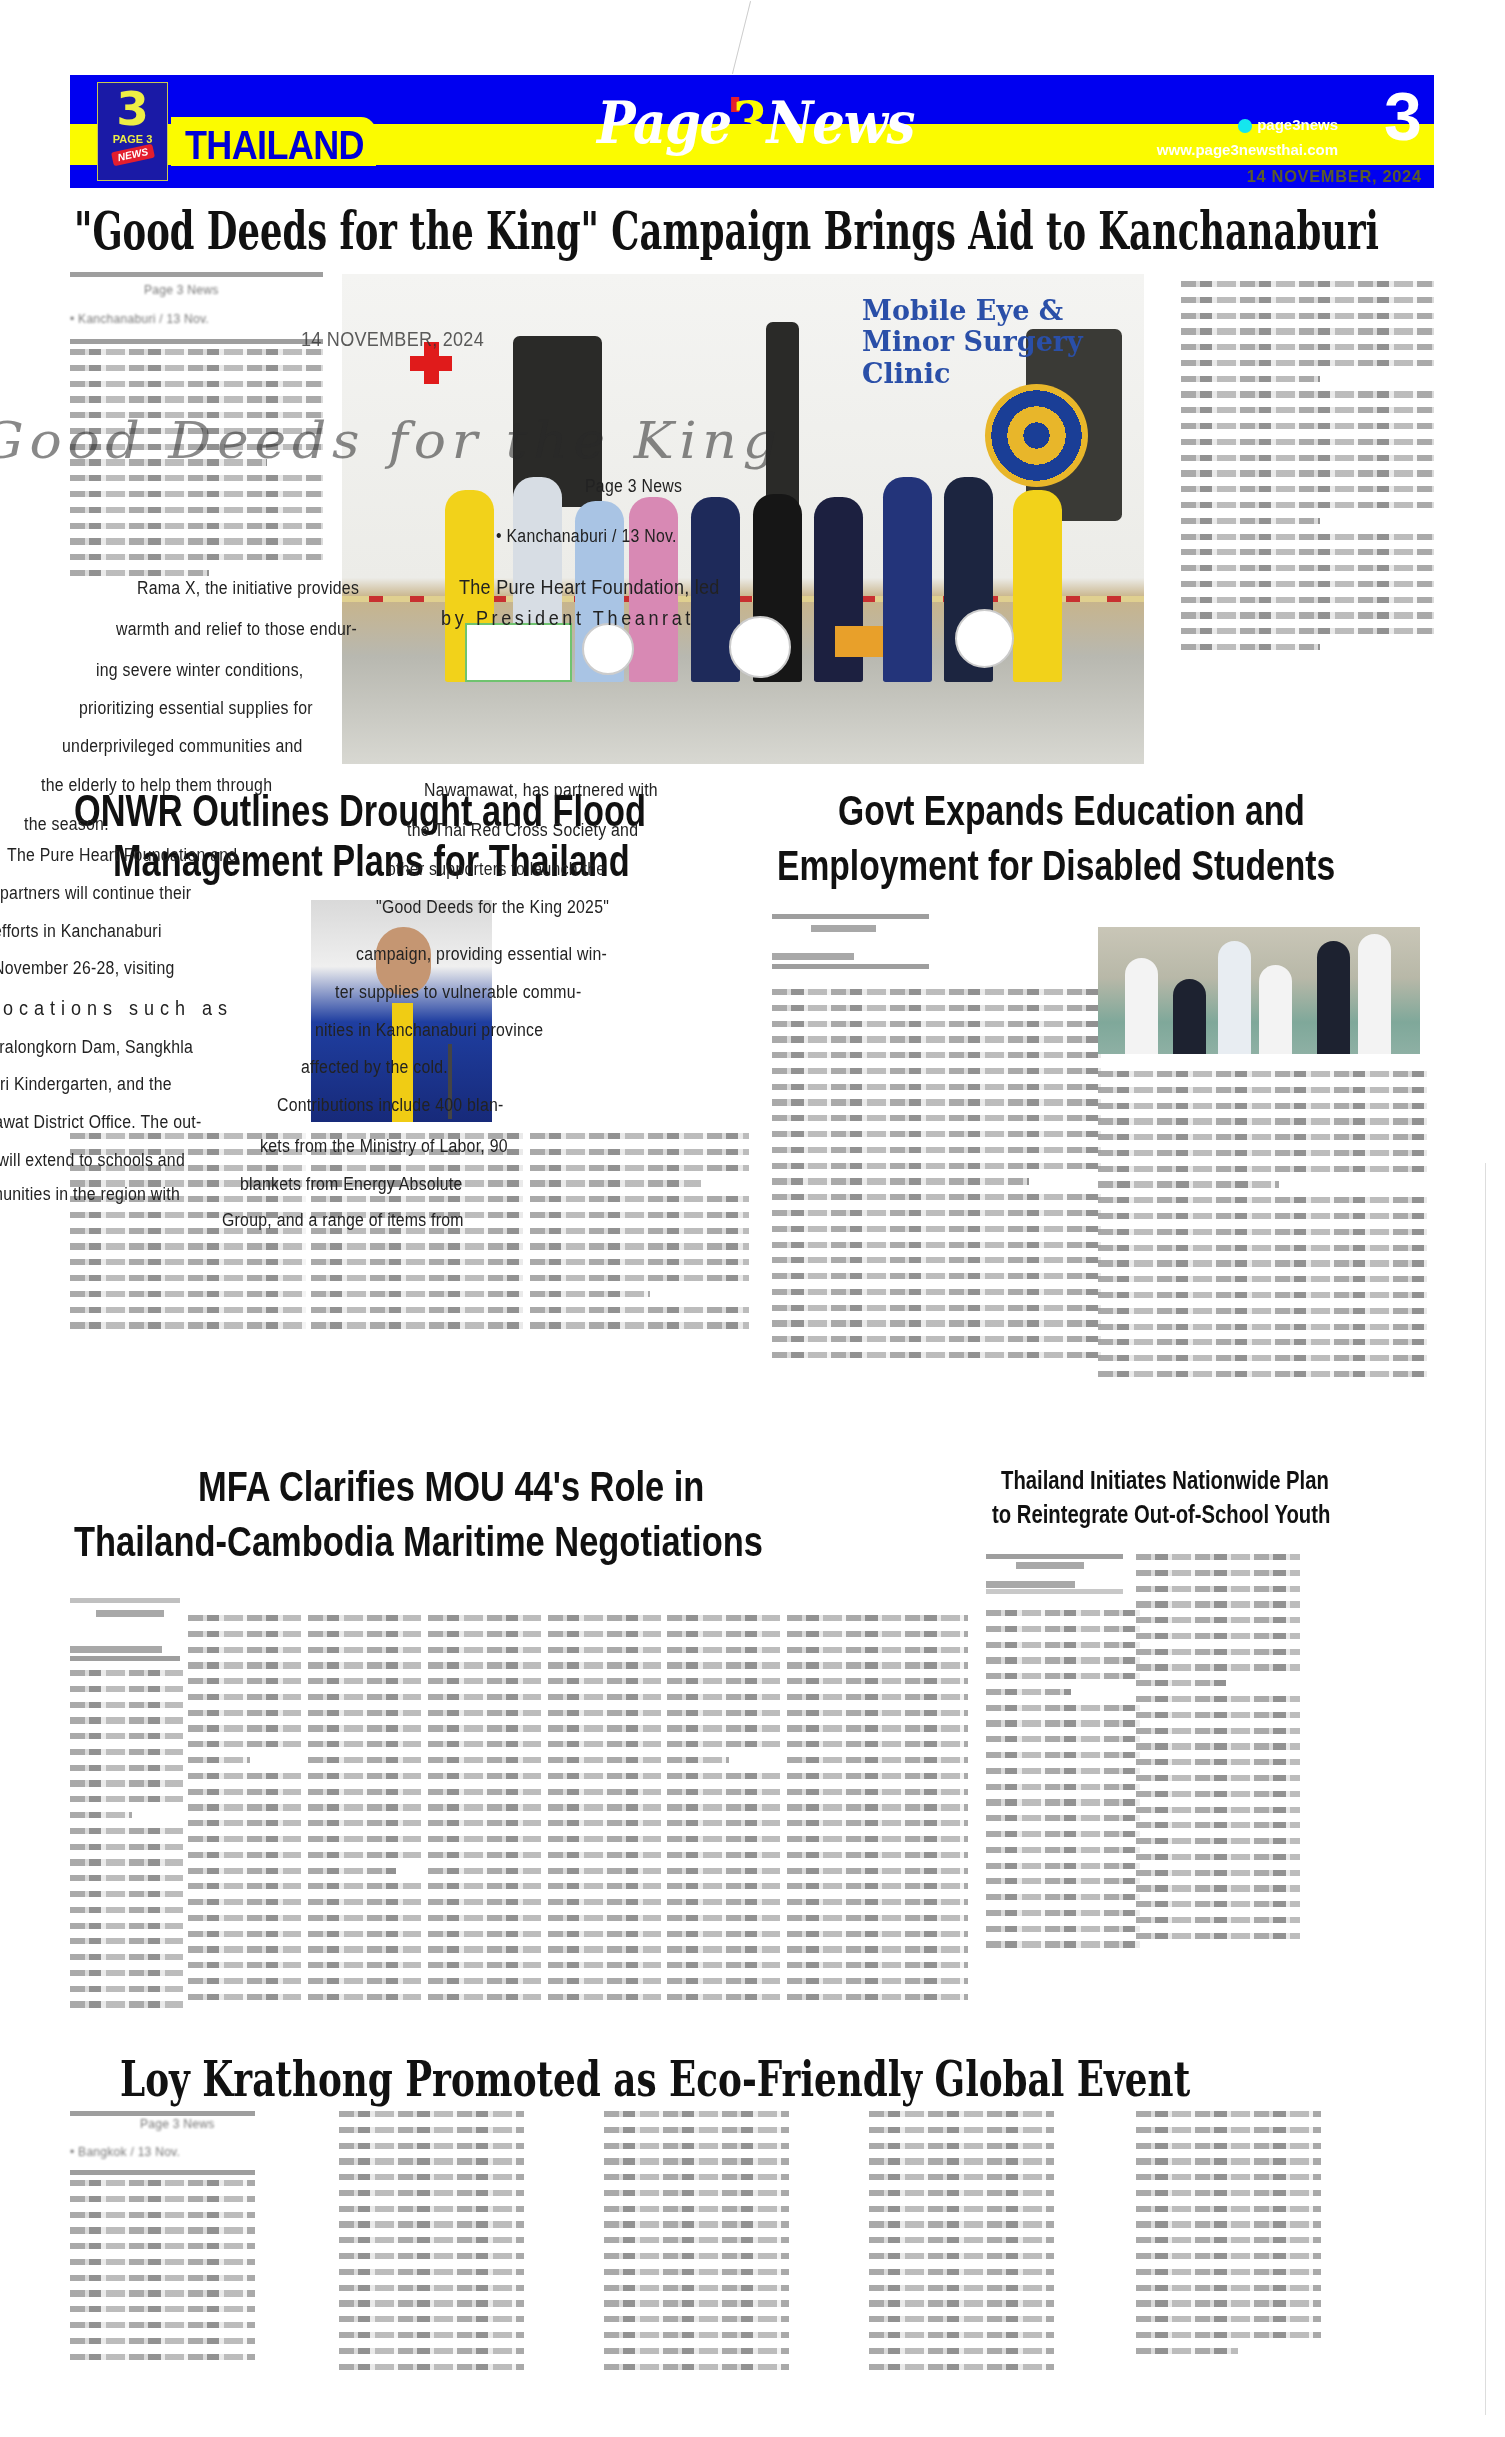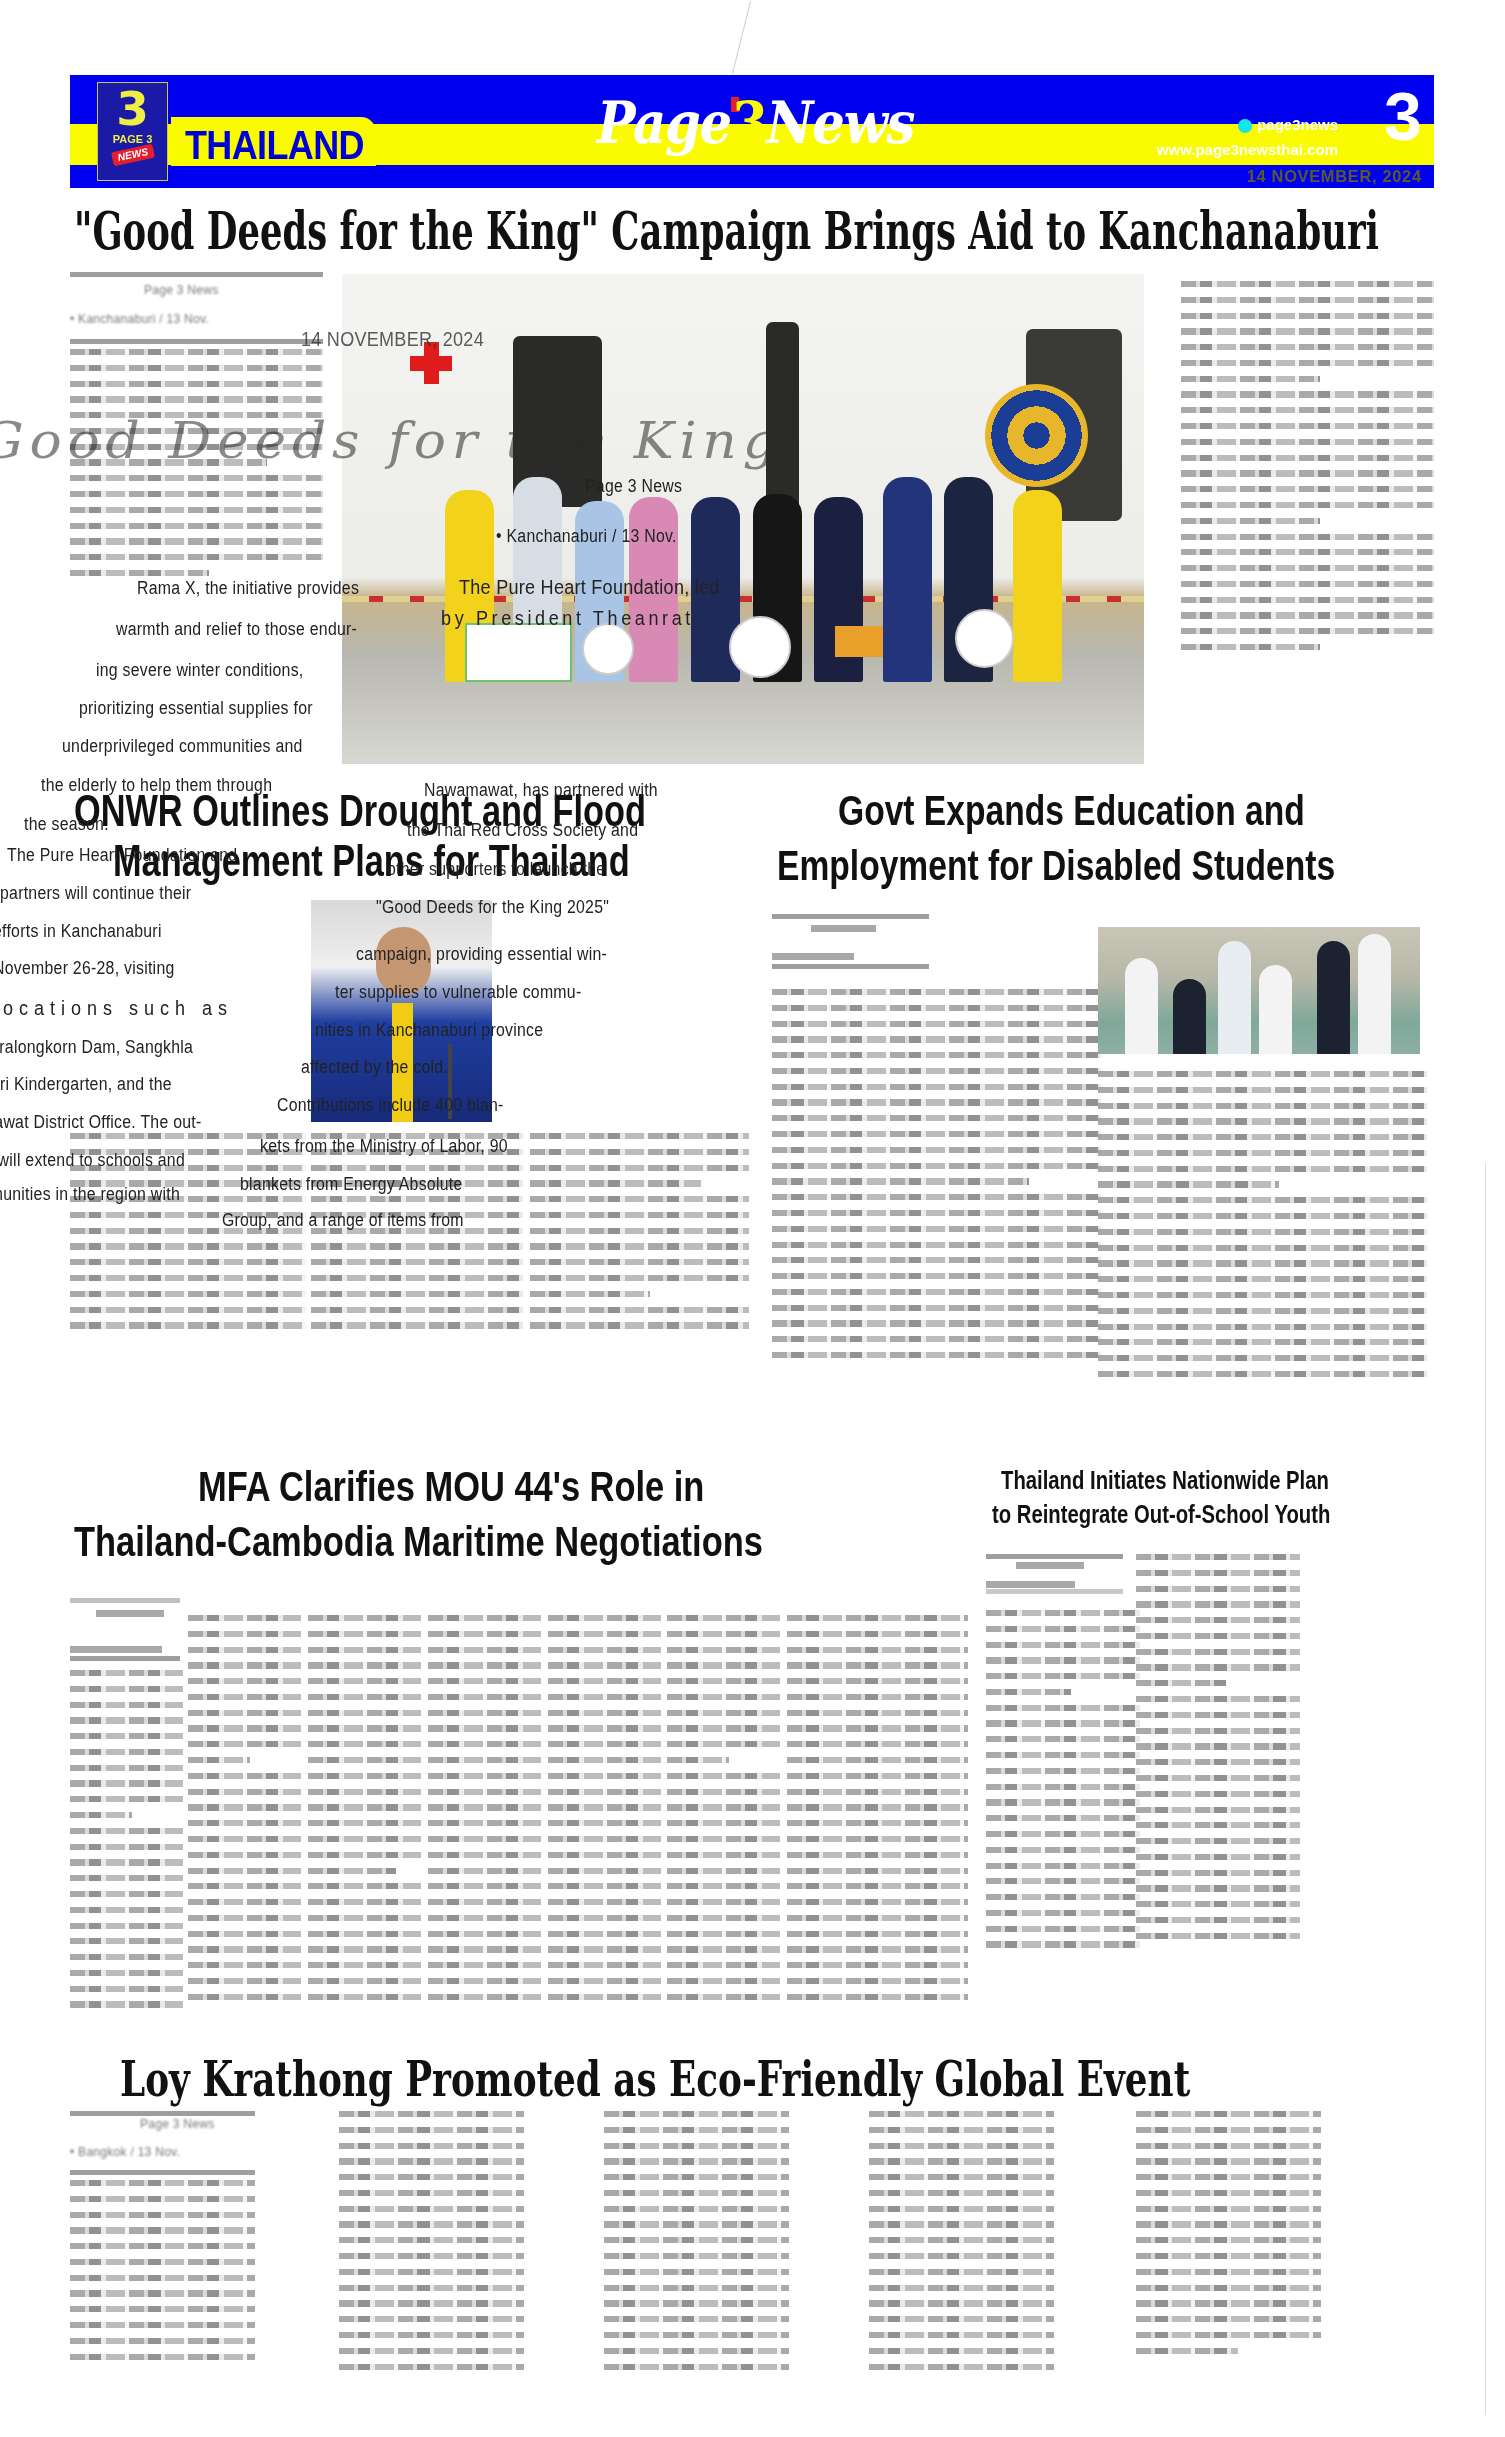--- a/index.html
+++ b/index.html
@@ -116,20 +116,25 @@
     <div class="ln"></div>
     <div class="ln short"></div>
 </div>
 
 <div id="photo-main" class="photo">
   <div class="truck-window" style="left:171px; top:62px; width:89px; height:171px;"></div>
   <div class="truck-window" style="left:424px; top:48px; width:33px; height:205px;"></div>
   <div class="truck-window" style="left:684px; top:55px; width:96px; height:192px; background:#3a3a36;"></div>
   <div class="redcross-v"></div>
   <div class="redcross-h"></div>
+  <div class="clinic-text">
+    <div>Mobile Eye &amp;</div>
+    <div>Minor Surgery</div>
+    <div>Clinic</div>
+  </div>
   <div class="rotary"></div>
   <div class="stripe"></div>
 
   <div class="person" style="left:103px; height:192px; background:#f2d21a;"></div>
   <div class="person" style="left:171px; height:205px; background:#d7dde4;"></div>
   <div class="person" style="left:233px; height:181px; background:#a9c4e4;"></div>
   <div class="person" style="left:287px; height:185px; background:#d889b4;"></div>
   <div class="person" style="left:349px; height:185px; background:#1e2a5a;"></div>
   <div class="person" style="left:411px; height:188px; background:#161616;"></div>
   <div class="person" style="left:472px; height:185px; background:#1c2040;"></div>

